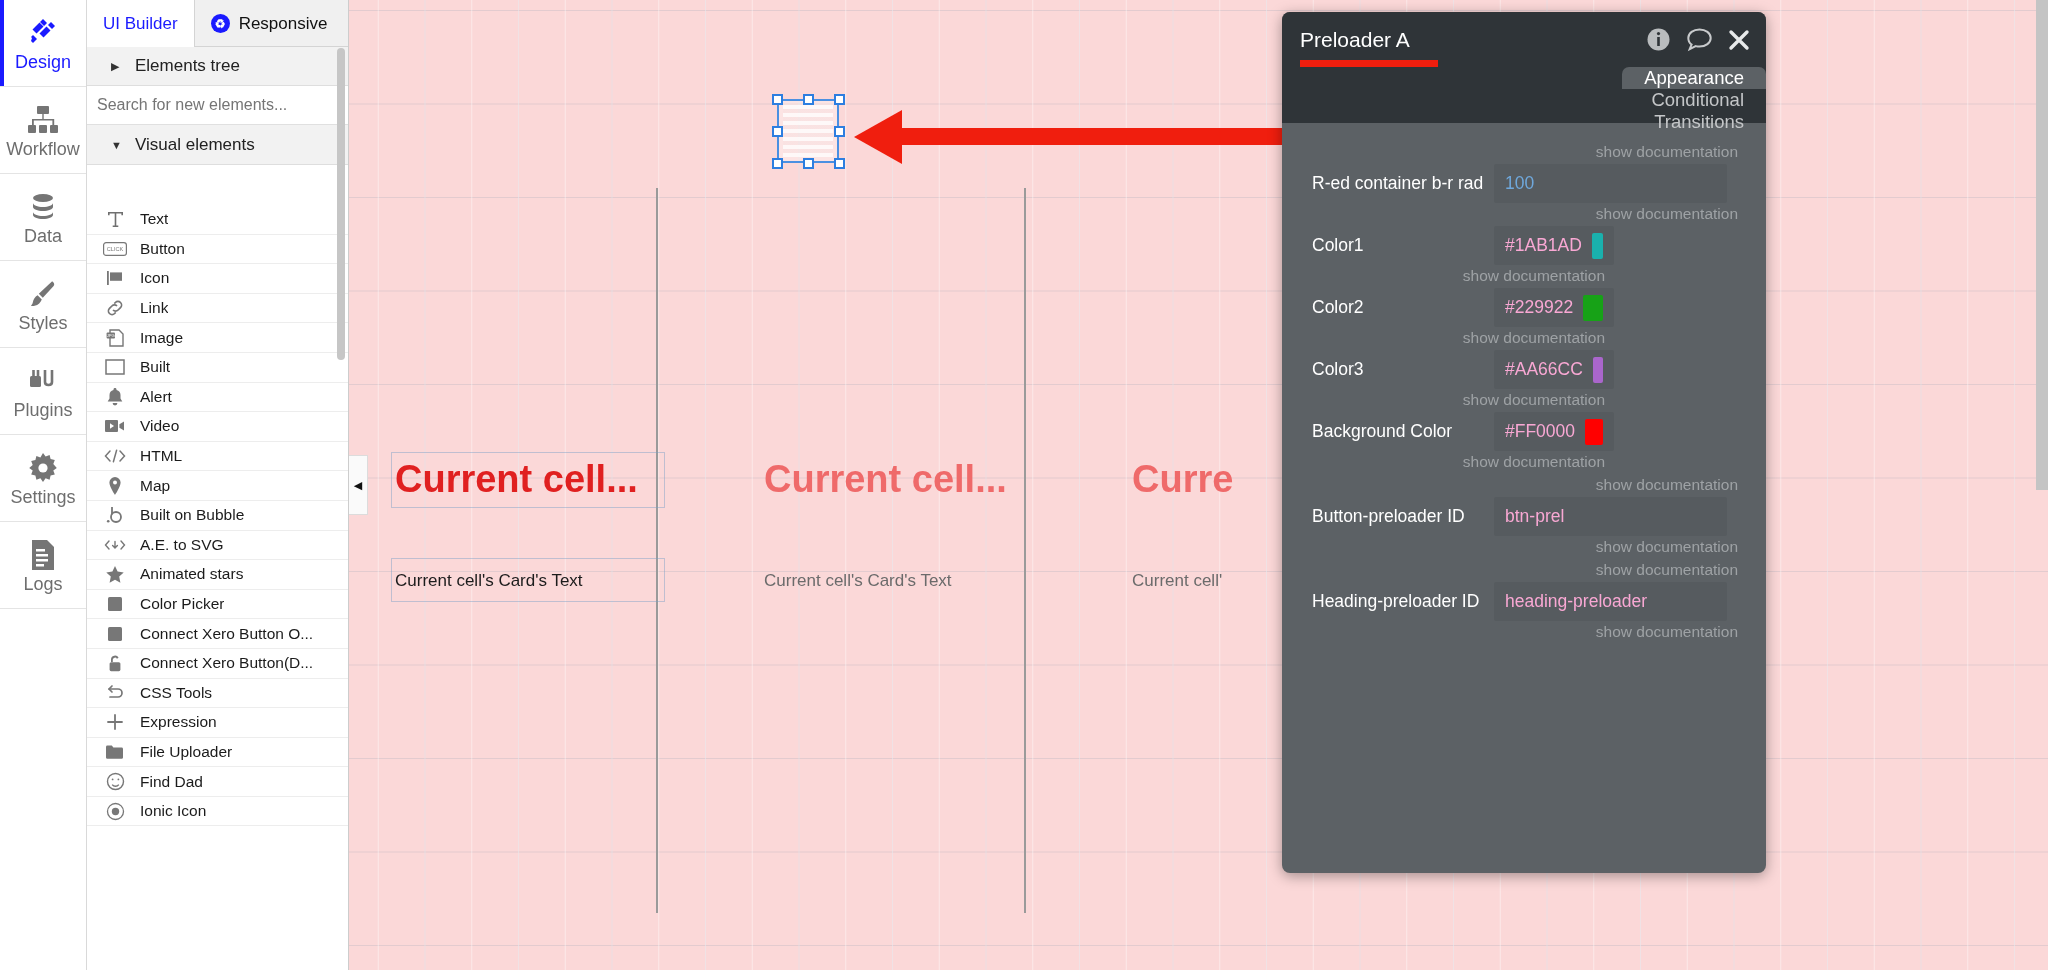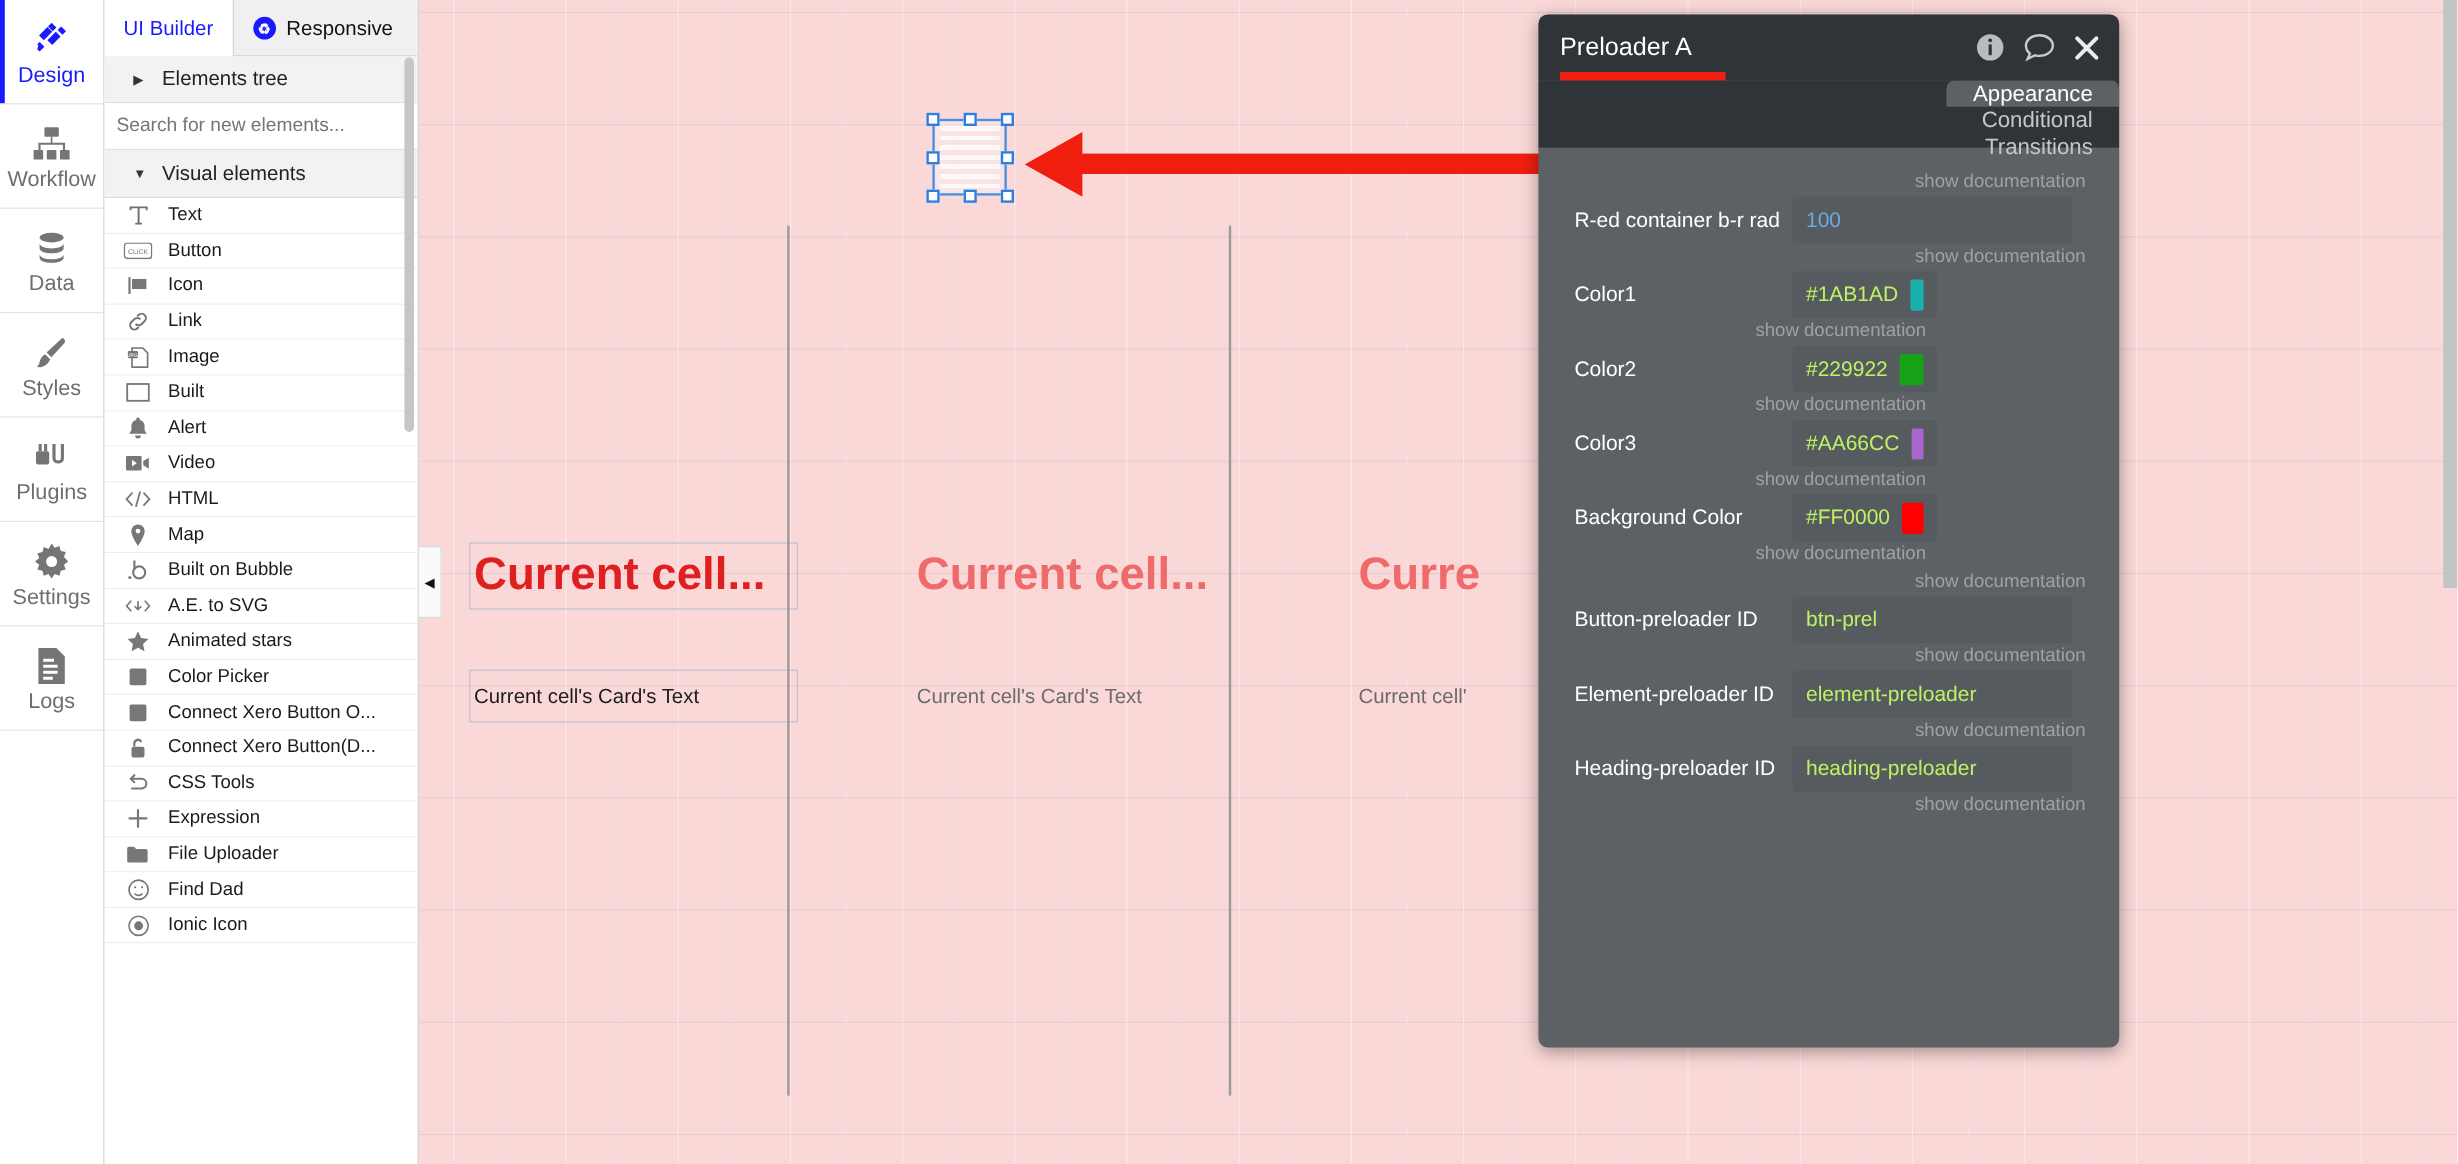--- a/index.html
+++ b/index.html
@@ -69,21 +69,21 @@
     border: 0; outline: 0; font-size: 16px; color: #8a8a8a;
     font-family: "Liberation Sans", sans-serif; width: 100%;
     background: transparent;
   }
   .section-head2 {
     display: flex; align-items: center; gap: 14px;
     height: 40px; padding-left: 24px;
     background: #f2f2f2; border-bottom: 1px solid #dedede;
     font-size: 17px; color: #222;
   }
-  .elist { position: relative; }
+  .elist { position: relative; margin-top: 40px; }
   .erow {
     display: flex; align-items: center; height: 29.6px;
     border-bottom: 1px solid #ededed; padding-left: 16px;
     font-size: 15.5px; color: #1b1b1b; gap: 13px; background: #fff;
   }
   .eic {
     width: 24px; min-width: 24px; height: 20px; display: flex;
     align-items: center; justify-content: center; color: #7a7a7a;
   }
   .eic svg { display: block; }
@@ -213,21 +213,21 @@
   .pp-body { padding: 18px 26px 0 0; }
   .pp-field { display: flex; flex-direction: column; margin-bottom: 3px; }
   .pp-line { display: flex; align-items: center; }
   .pp-label {
     width: 212px; min-width: 212px; text-align: left; padding-left: 30px;
     color: #ffffff; font-size: 17.5px;
   }
   .pp-input {
     height: 39px; background: #565b5f; border-radius: 2px;
     display: flex; align-items: center; padding: 0 11px;
-    font-size: 17.5px; color: #bef264;
+    font-size: 17.5px; color: #f9a8d4;
   }
   .pp-input.num { color: #6fa8dc; }
   .pp-input.w-long { width: 233px; }
   .pp-input.w-color { width: 120px; justify-content: flex-start; gap: 10px; }
   .swatch { width: 26px; height: 26px; border-radius: 2px; }
   .pp-doc {
     color: #9ea2a5; font-size: 15.5px; text-align: right; margin-top: 2px;
     padding-right: 2px;
   }
   .pp-doc.mid { padding-right: 135px; }
@@ -699,24 +699,20 @@
 
       <div class="pp-field">
         <div class="pp-line">
           <div class="pp-label">Button-preloader ID</div>
           <div class="pp-input w-long">btn-prel</div>
         </div>
         <div class="pp-doc">show documentation</div>
       </div>
 
       <div class="pp-field">
-        <div class="pp-line">
-          <div class="pp-label">Element-preloader ID</div>
-          <div class="pp-input w-long">element-preloader</div>
-        </div>
         <div class="pp-doc">show documentation</div>
       </div>
 
       <div class="pp-field">
         <div class="pp-line">
           <div class="pp-label">Heading-preloader ID</div>
           <div class="pp-input w-long">heading-preloader</div>
         </div>
         <div class="pp-doc">show documentation</div>
       </div>

